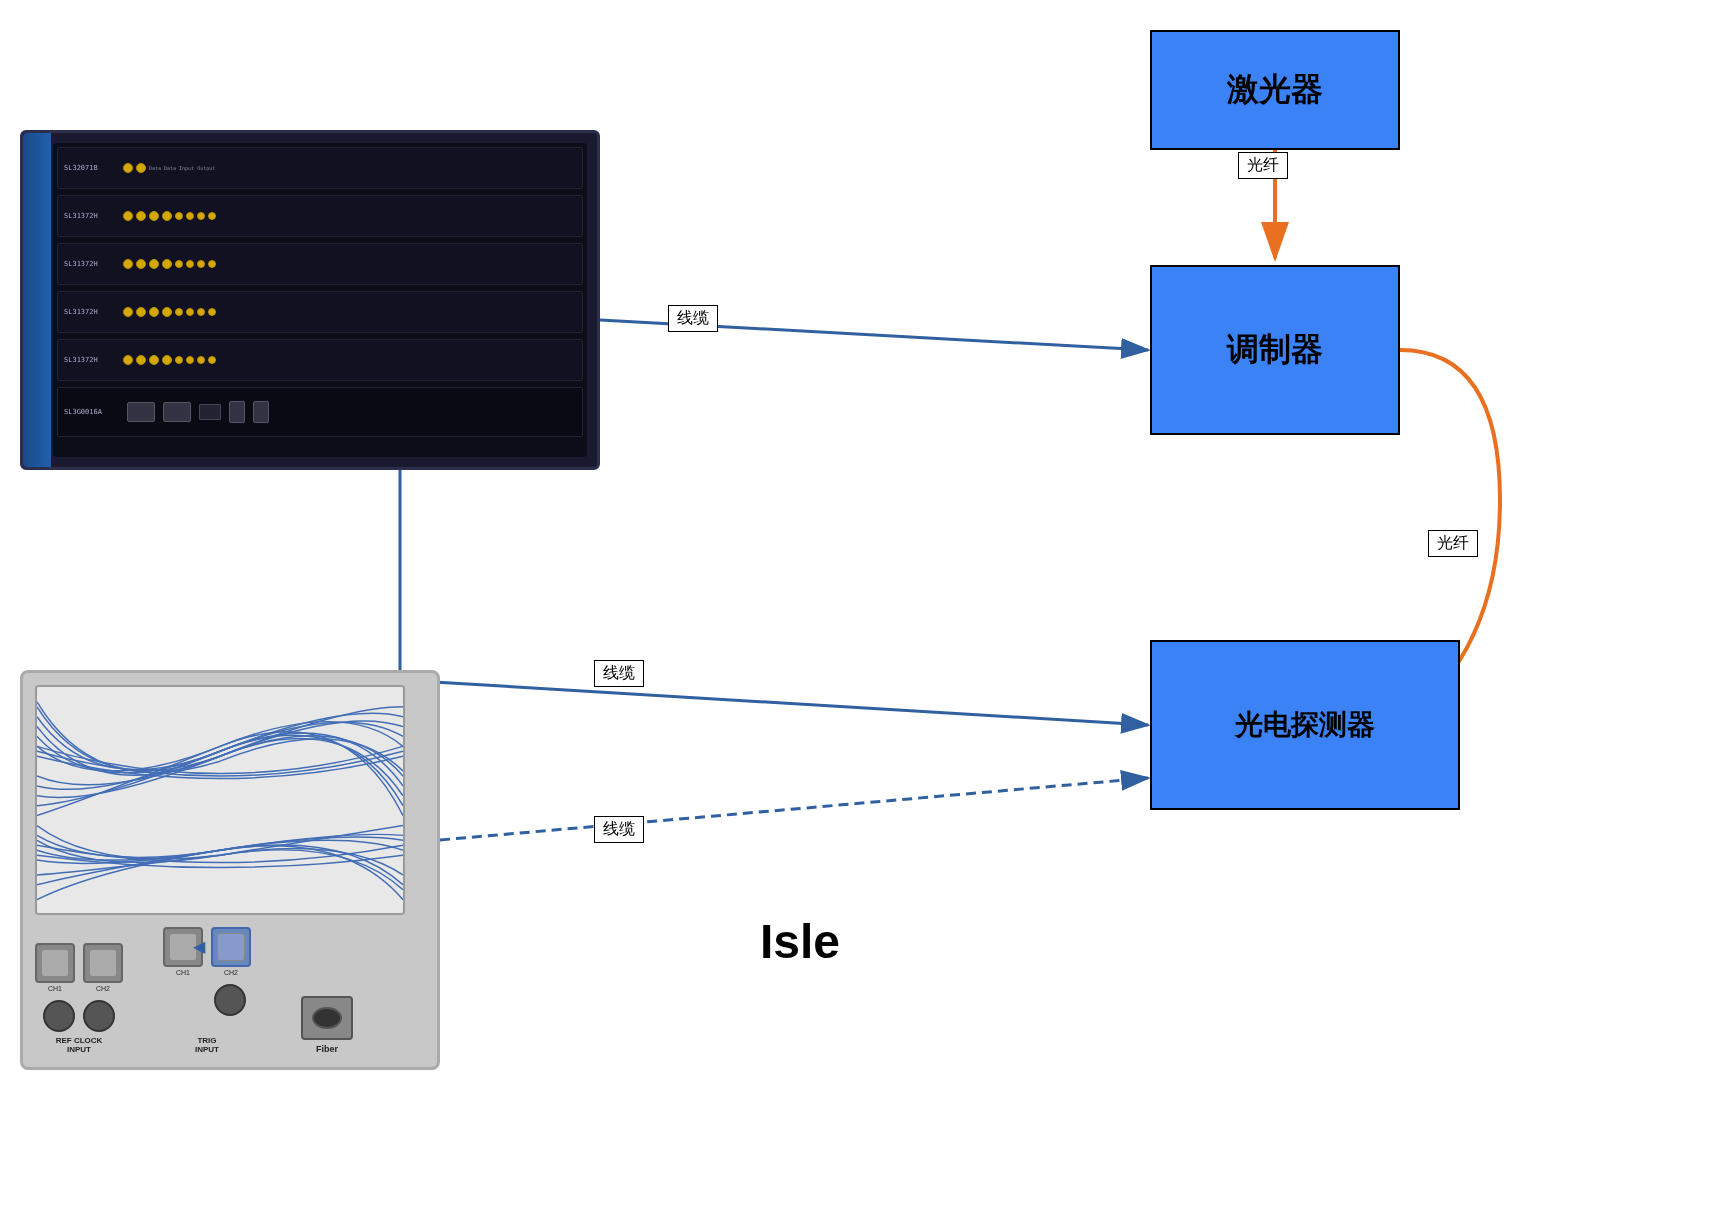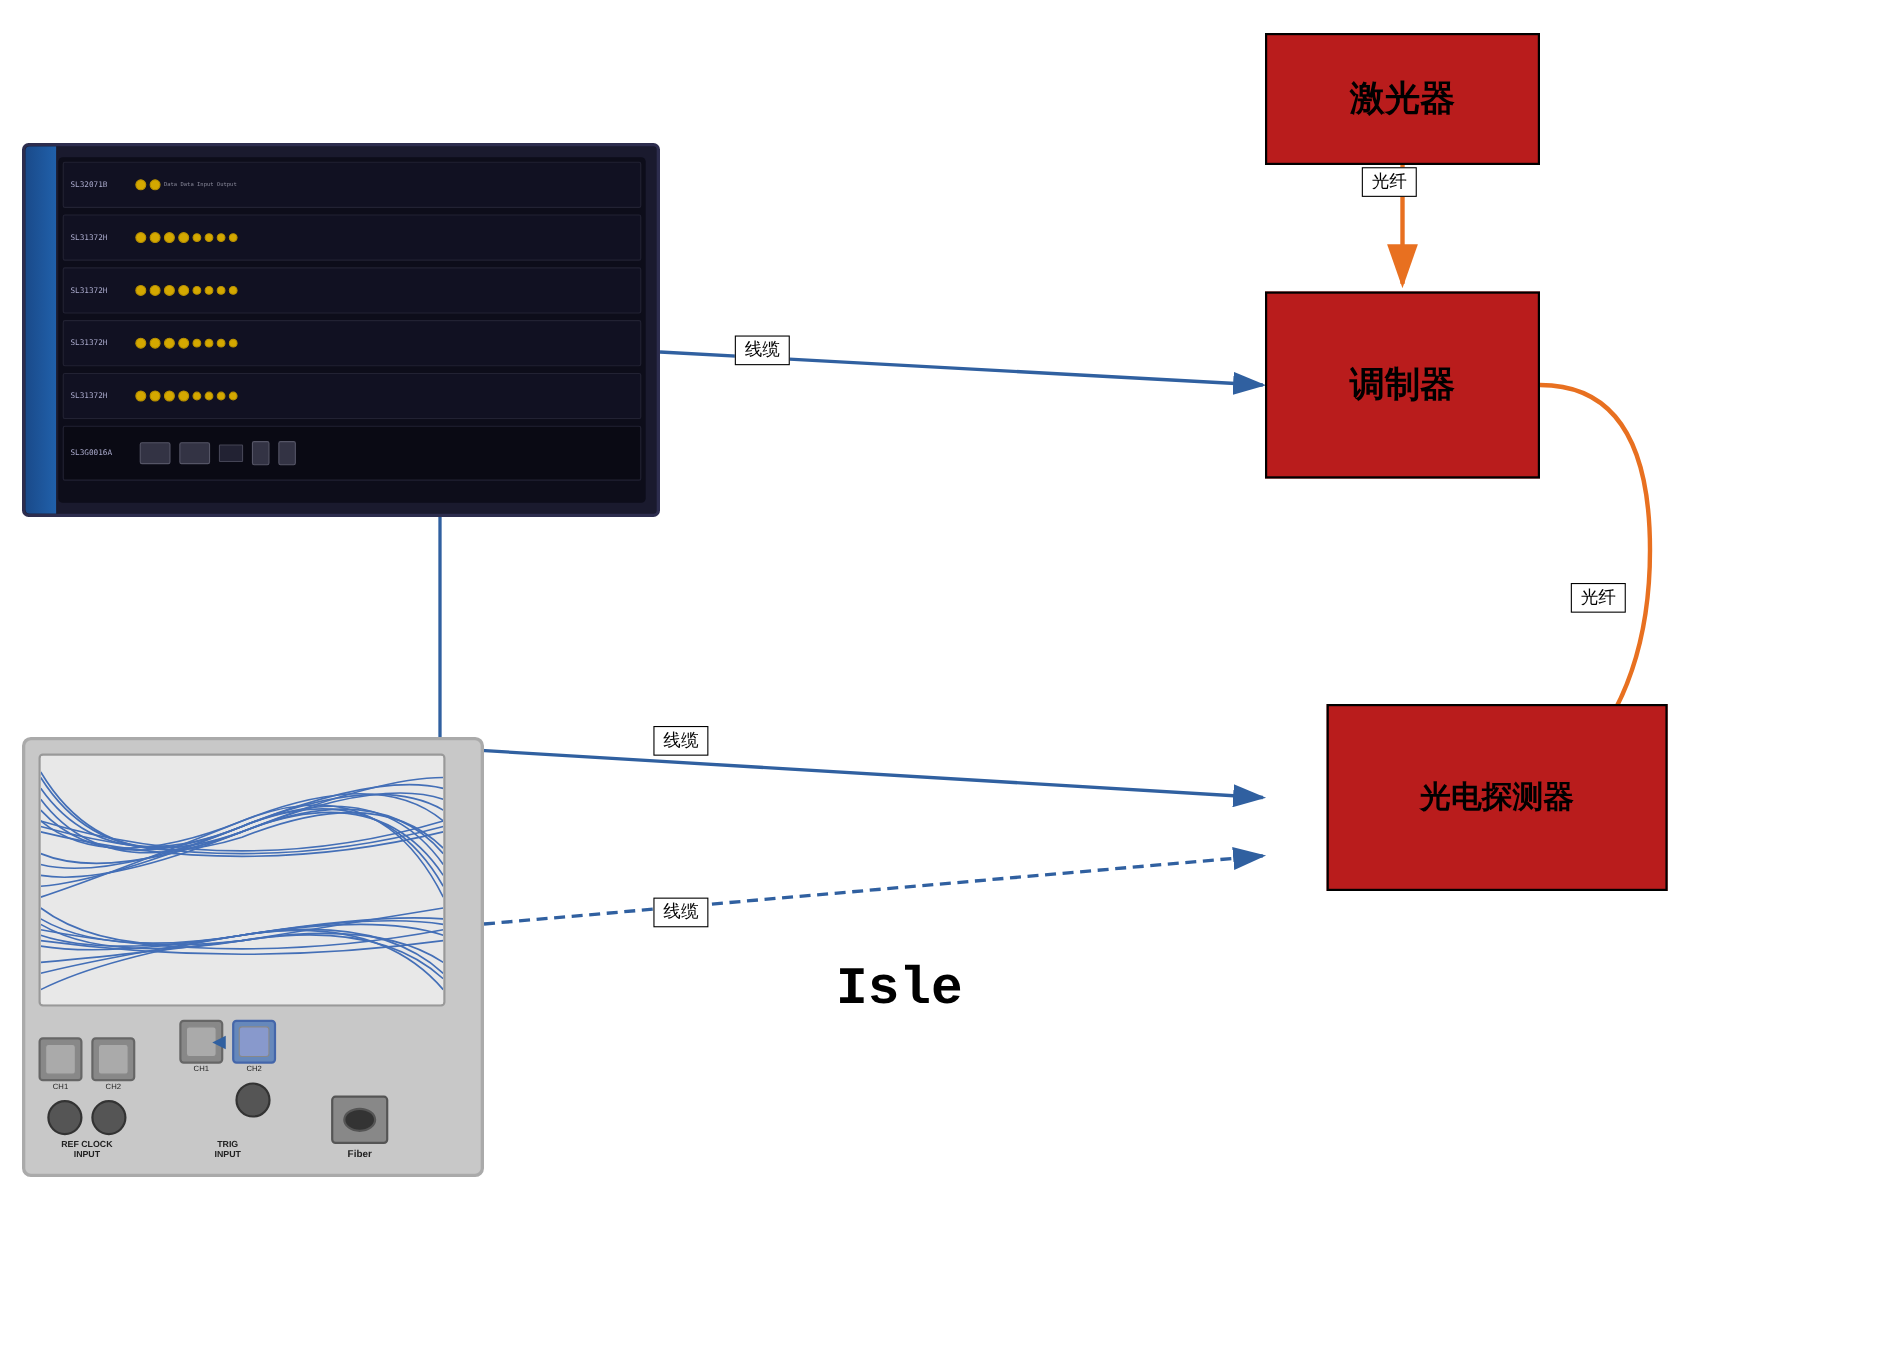--- a/index.html
+++ b/index.html
@@ -193,21 +193,21 @@
       width: 30px;
       height: 22px;
       background: #333333;
       border-radius: 50%;
       border: 2px solid #555555;
     }
 
     
     .component-box {
       position: absolute;
-      background: #b91c1c;
+      background: #3b82f6;
       border: 2px solid #000000;
       display: flex;
       align-items: center;
       justify-content: center;
     }
     .component-box-text {
       font-size: 32px;
       font-weight: bold;
       color: #000000;
       text-align: center;
@@ -231,25 +231,24 @@
       left: 0;
       width: 1717px;
       height: 1226px;
       pointer-events: none;
     }
 
     
     .isle-text {
       position: absolute;
       left: 760px;
-      top: 873px;
+      top: 914px;
       font-size: 48px;
       font-weight: bold;
       color: #000000;
-      font-family: Liberation Mono, monospace;
     }
   </style>
 </head>
 <body>
 
 <svg class="svg-overlay" xmlns="http://www.w3.org/2000/svg">
 
   <defs>
     <marker id="arrowOrange" markerWidth="10" markerHeight="7" refX="9" refY="3.5" orient="auto">
       <polygon points="0 0, 10 3.5, 0 7" fill="#e87020"></polygon>
@@ -275,21 +274,21 @@
 </svg>
 
 <div class="component-box" style="left:1150px; top:30px; width:250px; height:120px;">
   <span class="component-box-text">激光器</span>
 </div>
 
 <div class="component-box" style="left:1150px; top:265px; width:250px; height:170px;justify-content:center;">
   <span class="component-box-text">调制器</span>
 </div>
 
-<div class="component-box" style="left:1206px; top:640px; width:310px; height:170px;align-items:center;">
+<div class="component-box" style="left:1150px; top:640px; width:310px; height:170px;align-items:center;">
   <span class="component-box-text" style="font-size:28px;">光电探测器</span>
 </div>
 
 <div class="label-box" style="left:1238px; top:152px;">
   <span>光纤</span>
 </div>
 
 <div class="label-box" style="left:1428px; top:530px;">
   <span>光纤</span>
 </div>

